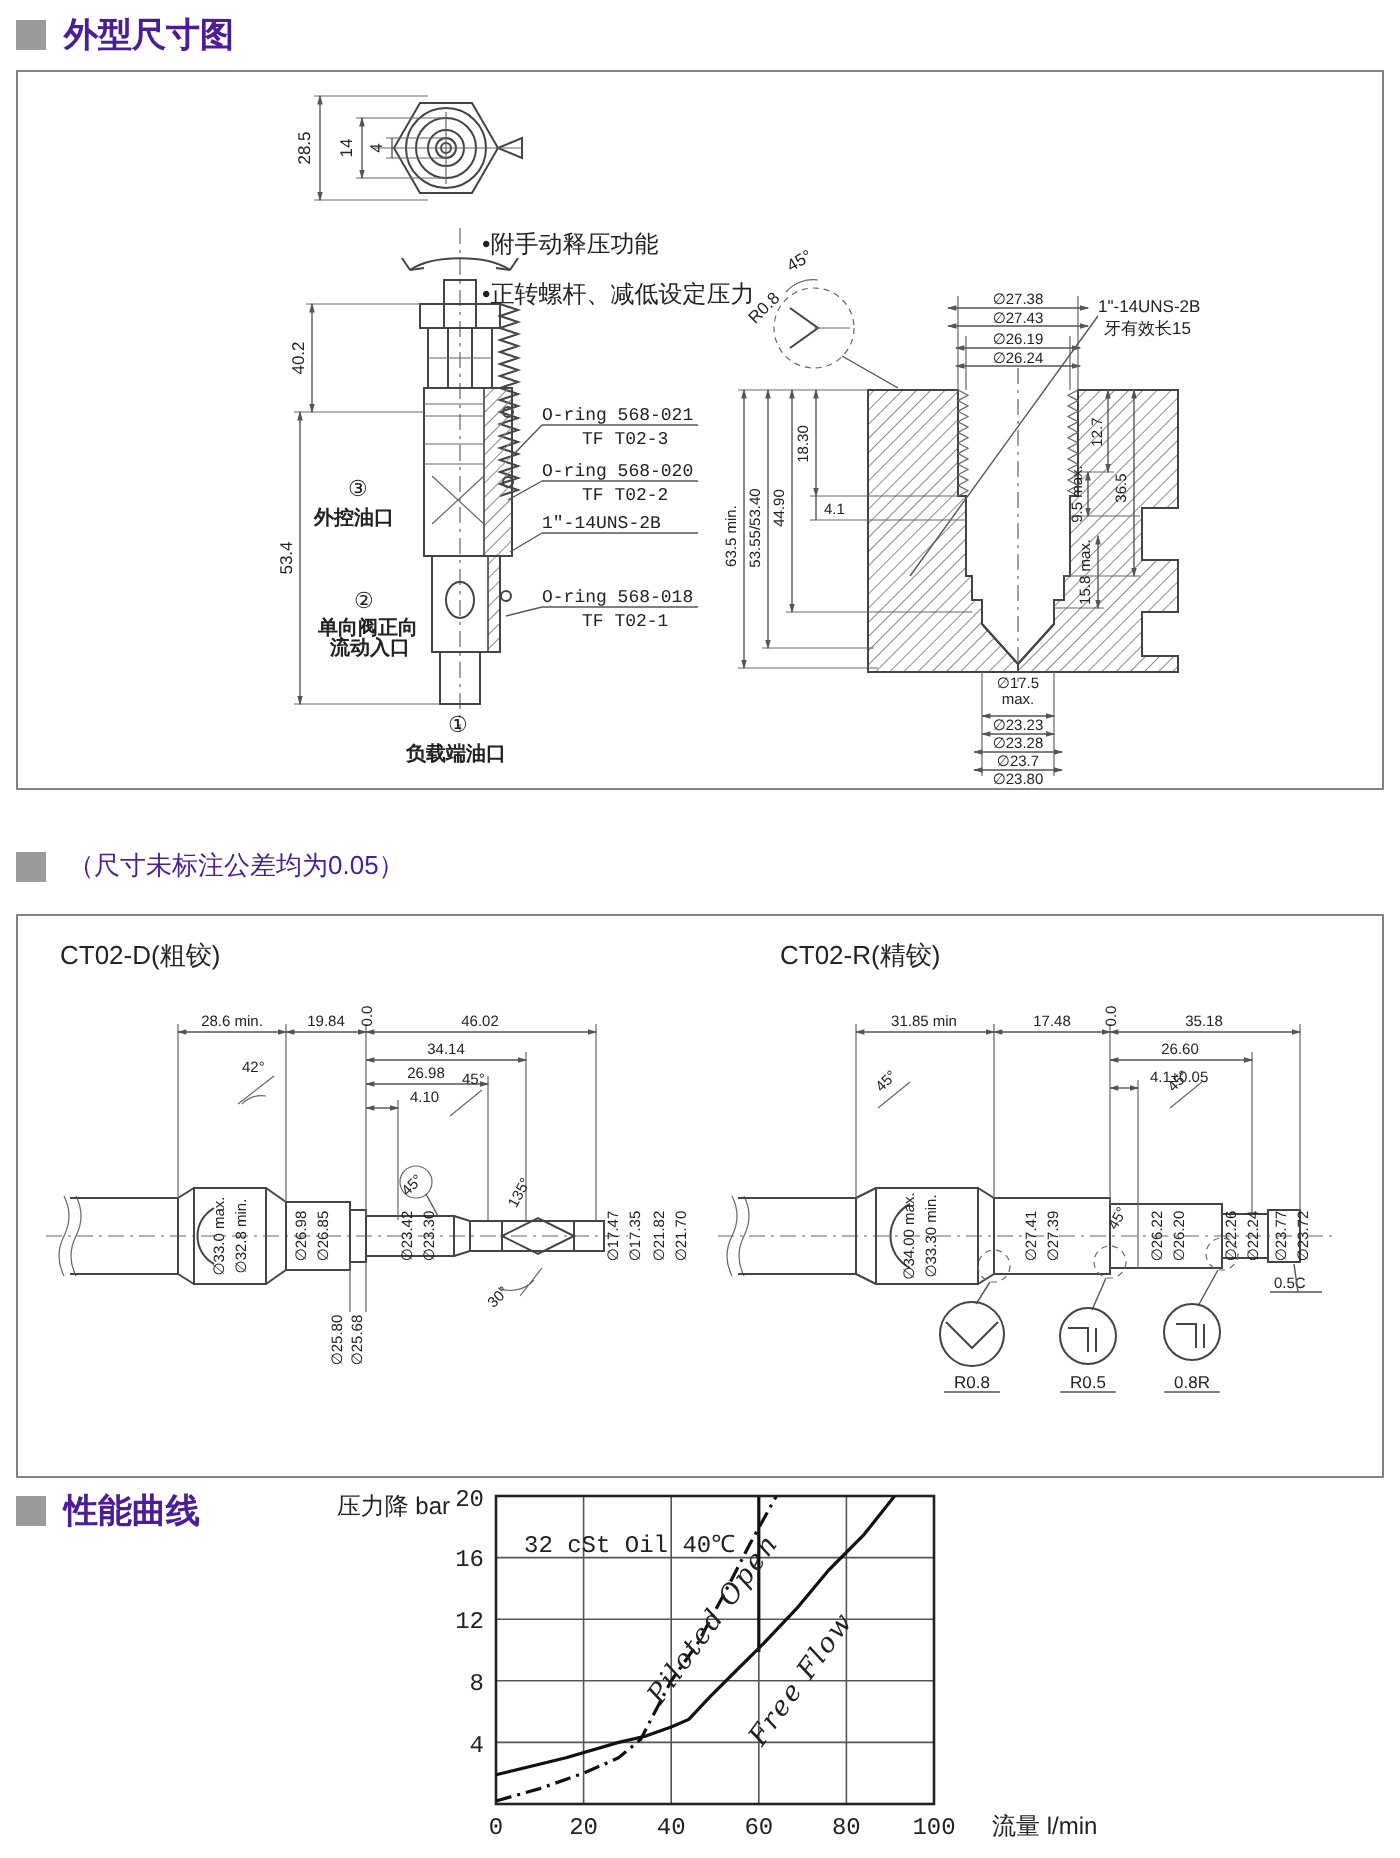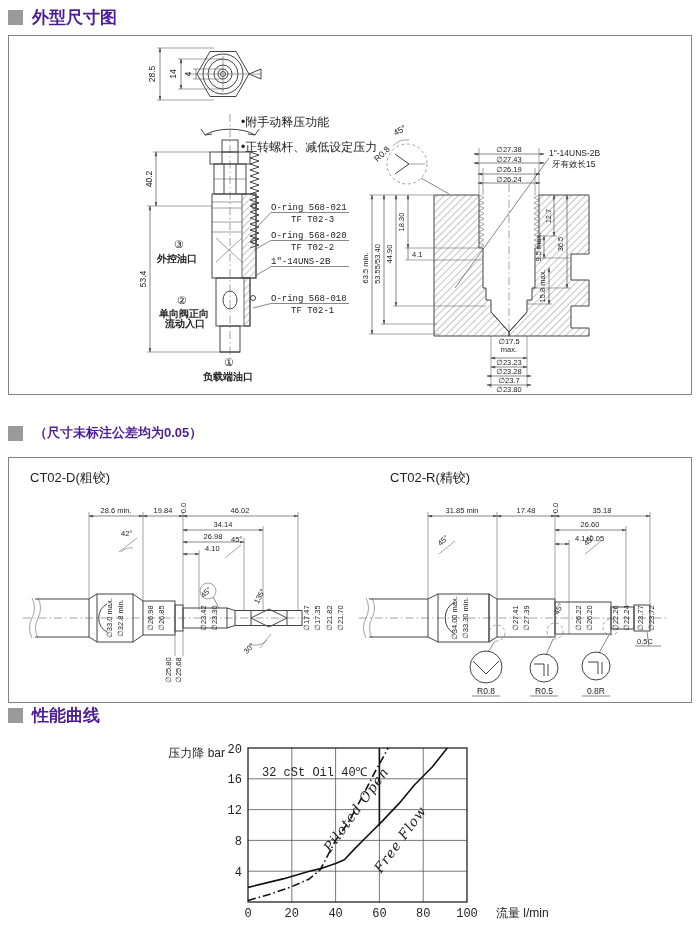--- a/index.html
+++ b/index.html
@@ -1,21 +1,21 @@
 <!DOCTYPE html>
 <html><head>
 <meta charset="utf-8">
 <style>
   html,body{margin:0;padding:0;background:#fff;}
   .page{position:relative;width:700px;height:929px;background:#fff;overflow:hidden;
         font-family:"Liberation Sans",sans-serif;color:#1a1a1a;}
   .sec-h{position:absolute;display:flex;align-items:center;gap:9px;font-weight:bold;
          font-size:17px;color:#4c1d95;}
   .sec-h .sq{width:15px;height:15px;background:#9a9a9a;flex:0 0 auto;}
-  .sec-h .sub{font-weight:bold;font-size:13px;margin-left:2px;}
+  .sec-h .sub{font-weight:normal;font-size:13px;margin-left:2px;}
   .panel{position:absolute;border:1px solid #838383;background:#fff;box-sizing:border-box;}
   svg{display:block;}
   svg text{font-family:"Liberation Sans",sans-serif;fill:#222;}
   .d{font-size:7.5px;}
   .d8{font-size:8.5px;}
   .cal{font-family:"Liberation Mono",monospace;font-size:9px;}
   .cn{font-size:10px;font-weight:bold;}
   .cnum{font-size:11px;}
   .t13{font-size:13px;}
   .mono12{font-family:"Liberation Mono",monospace;font-size:12px;}
@@ -227,21 +227,21 @@
       <text class="d" text-anchor="middle" x="500" y="356">∅23.80</text>
     </g>
   </svg>
   </div>
 
   <div class="sec-h" style="left:8px;top:424px;">
     <span class="sq"></span>
     <span class="sub">（尺寸未标注公差均为0.05）</span>
   </div>
 
-  <div class="panel" style="left:8px;top:457px;width:684px;height:246px;">
+  <div class="panel" style="left:8px;top:457px;width:684px;height:282px;">
   <svg width="682" height="252" viewBox="0 0 682 252">
     <defs>
       <marker id="a2s" markerWidth="8" markerHeight="8" refX="1" refY="2" orient="auto">
         <path d="M7 0 L0 2 L7 4 Z" fill="#555"></path>
           </marker>
       <marker id="a2e" markerWidth="8" markerHeight="8" refX="6" refY="2" orient="auto">
         <path d="M0 0 L7 2 L0 4 Z" fill="#555"></path>
           </marker>
     </defs>
 
@@ -389,21 +389,21 @@
       <text class="d8" text-anchor="middle" x="477" y="236">R0.8</text>
       <line class="dl" x1="463" y1="238" x2="491" y2="238"></line>
       <text class="d8" text-anchor="middle" x="535" y="236">R0.5</text>
       <line class="dl" x1="521" y1="238" x2="549" y2="238"></line>
       <text class="d8" text-anchor="middle" x="587" y="236">0.8R</text>
       <line class="dl" x1="573" y1="238" x2="601" y2="238"></line>
     </g>
   </svg>
   </div>
 
-  <div class="sec-h" style="left:8px;top:704px;">
+  <div class="sec-h" style="left:8px;top:744px;">
     <span class="sq"></span>
     <span>性能曲线</span>
   </div>
 
   <svg id="perf-plot" style="position:absolute;left:0;top:740px;" width="700" height="189" viewBox="0 0 700 189">
 
     <g>
       <line class="grid" x1="291.8" y1="8" x2="291.8" y2="162"></line>
       <line class="grid" x1="335.6" y1="8" x2="335.6" y2="162"></line>
       <line class="grid" x1="379.4" y1="8" x2="379.4" y2="162"></line>

